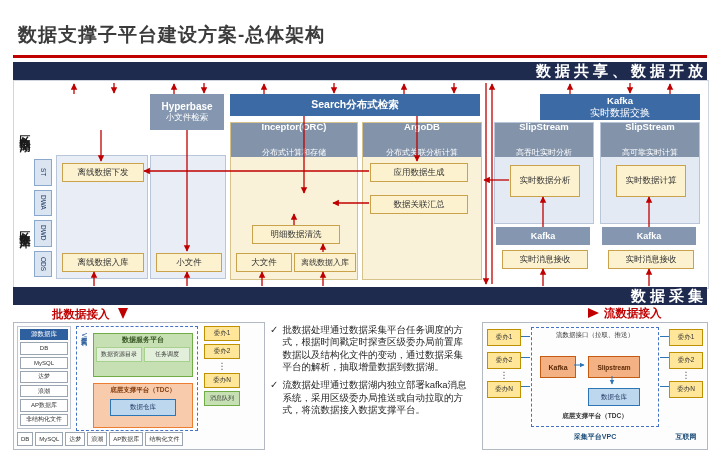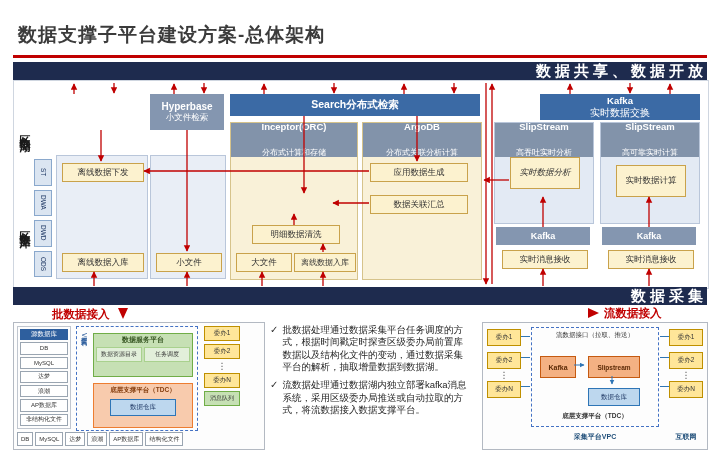--- a/index.html
+++ b/index.html
@@ -142,21 +142,21 @@
     </div>
 
     <div class="ybox" style="left:48px;top:82px;width:78px;height:17px;">离线数据下发</div>
     <div class="ybox" style="left:48px;top:172px;width:78px;height:17px;">离线数据入库</div>
     <div class="ybox" style="left:142px;top:172px;width:62px;height:17px;">小文件</div>
     <div class="ybox" style="left:238px;top:144px;width:84px;height:17px;">明细数据清洗</div>
     <div class="ybox" style="left:222px;top:172px;width:52px;height:17px;">大文件</div>
     <div class="ybox" style="left:280px;top:172px;width:58px;height:17px;font-size:8px;">离线数据入库</div>
     <div class="ybox" style="left:356px;top:82px;width:94px;height:17px;">应用数据生成</div>
     <div class="ybox" style="left:356px;top:114px;width:94px;height:17px;">数据关联汇总</div>
-    <div class="ybox" style="left:496px;top:76px;width:66px;height:30px;font-style:italic;">实时数据分析</div>
+    <div class="ybox" style="left:496px;top:84px;width:66px;height:30px;">实时数据分析</div>
     <div class="ybox" style="left:602px;top:84px;width:66px;height:30px;">实时数据计算</div>
     <div class="gbox" style="left:482px;top:146px;width:94px;height:18px;">Kafka</div>
     <div class="gbox" style="left:588px;top:146px;width:94px;height:18px;">Kafka</div>
     <div class="ybox" style="left:488px;top:169px;width:82px;height:17px;">实时消息接收</div>
     <div class="ybox" style="left:594px;top:169px;width:82px;height:17px;">实时消息接收</div>
 
     <svg class="flowsvg" width="694" height="207" viewBox="0 0 694 207">
       <defs>
         <marker id="ar" markerWidth="7" markerHeight="7" refX="4.5" refY="2.5" orient="auto" markerUnits="strokeWidth">
           <path d="M0,0 L5,2.5 L0,5 Z" fill="#c00000"></path>

